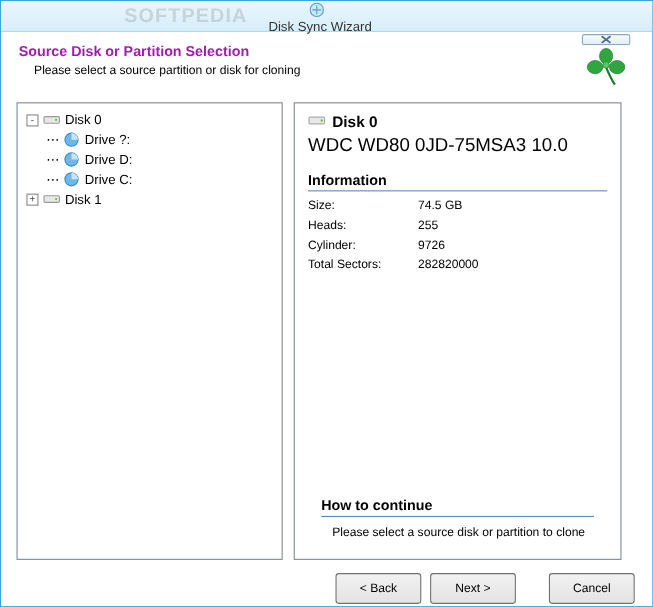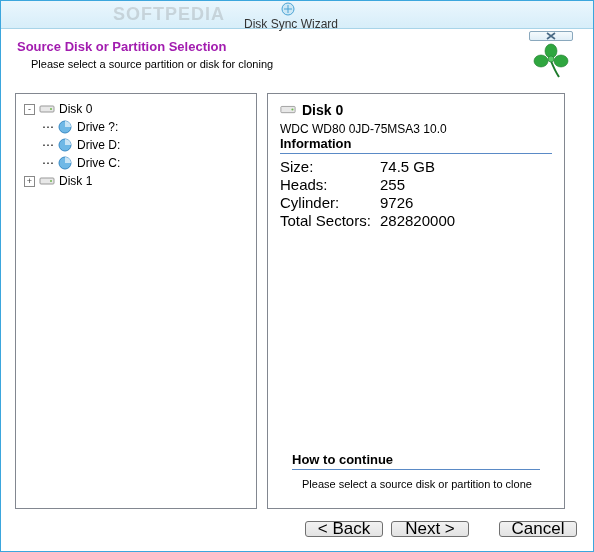--- a/index.html
+++ b/index.html
@@ -87,46 +87,46 @@
     .tree-spacer { width: 15px; display: inline-block; }
     .tree-dots {
       width: 18px;
       display: inline-block;
       text-align: center;
     }
     .tree-label { margin-left: 2px; }
     .disk-icon, .drive-icon { width: 16px; height: 16px; display: inline-flex; align-items:center; justify-content:center; margin-right: 2px; }
     .detail-title-row { display: flex; align-items: center; margin-bottom: 4px; }
     .detail-title { font-size: 14px; font-weight: bold; margin-left: 4px; }
-    .detail-model { font-size: 12px; }
+    .detail-model { font-size: 17px; margin-bottom: 14px; }
     .section-heading {
       font-size: 13px; font-weight: bold;
       border-bottom: 1px solid #5a8ac6;
       padding-bottom: 2px;
       margin-bottom: 4px;
     }
-    .info-row { display: flex; font-size: 15px; height: 18px; }
+    .info-row { display: flex; font-size: 11px; height: 18px; align-items: center; }
     .info-label { width: 100px; }
     .info-value { }
     .continue-block { position: absolute; bottom: 10px; left: 12px; right: 12px; }
     .detail-panel-inner { position: relative; height: 100%; }
     .continue-text { font-size: 11px; padding: 4px 0 0 10px; }
     .footer {
       display: flex;
       justify-content: flex-end;
       gap: 8px;
       padding: 12px 16px;
     }
     .btn {
       min-width: 78px;
-      height: 16px;
+      height: 28px;
       border: 1px solid #707070;
       background: linear-gradient(to bottom, #f2f2f2, #e3e3e3);
       border-radius: 3px;
-      font-size: 17px;
+      font-size: 11px;
       cursor: pointer;
       display: inline-flex; align-items: center; justify-content: center;
     }
     .btn-gap { width: 14px; }
   </style>
 </head>
 <body>
 
 <div class="titlebar">
   <span class="titlebar-icon">

